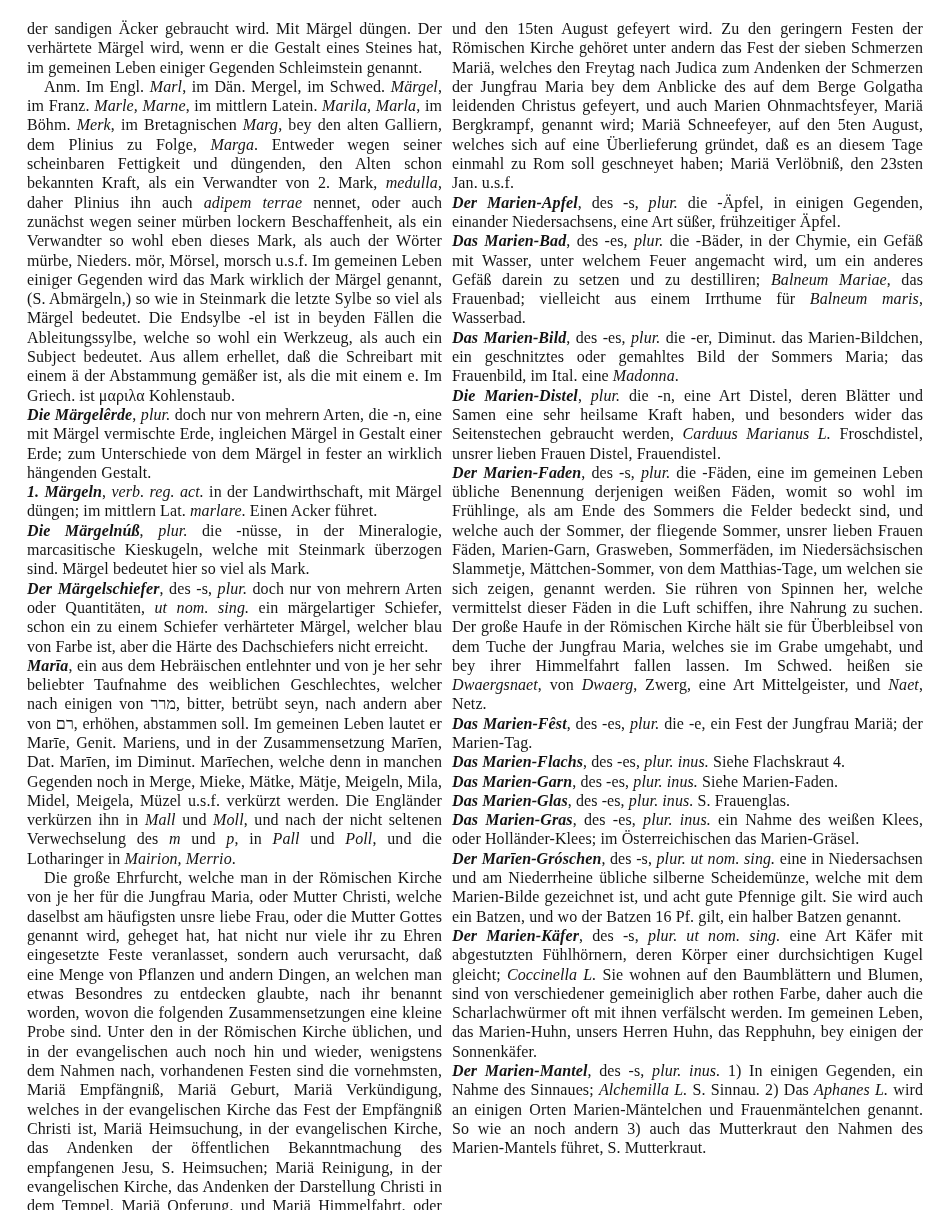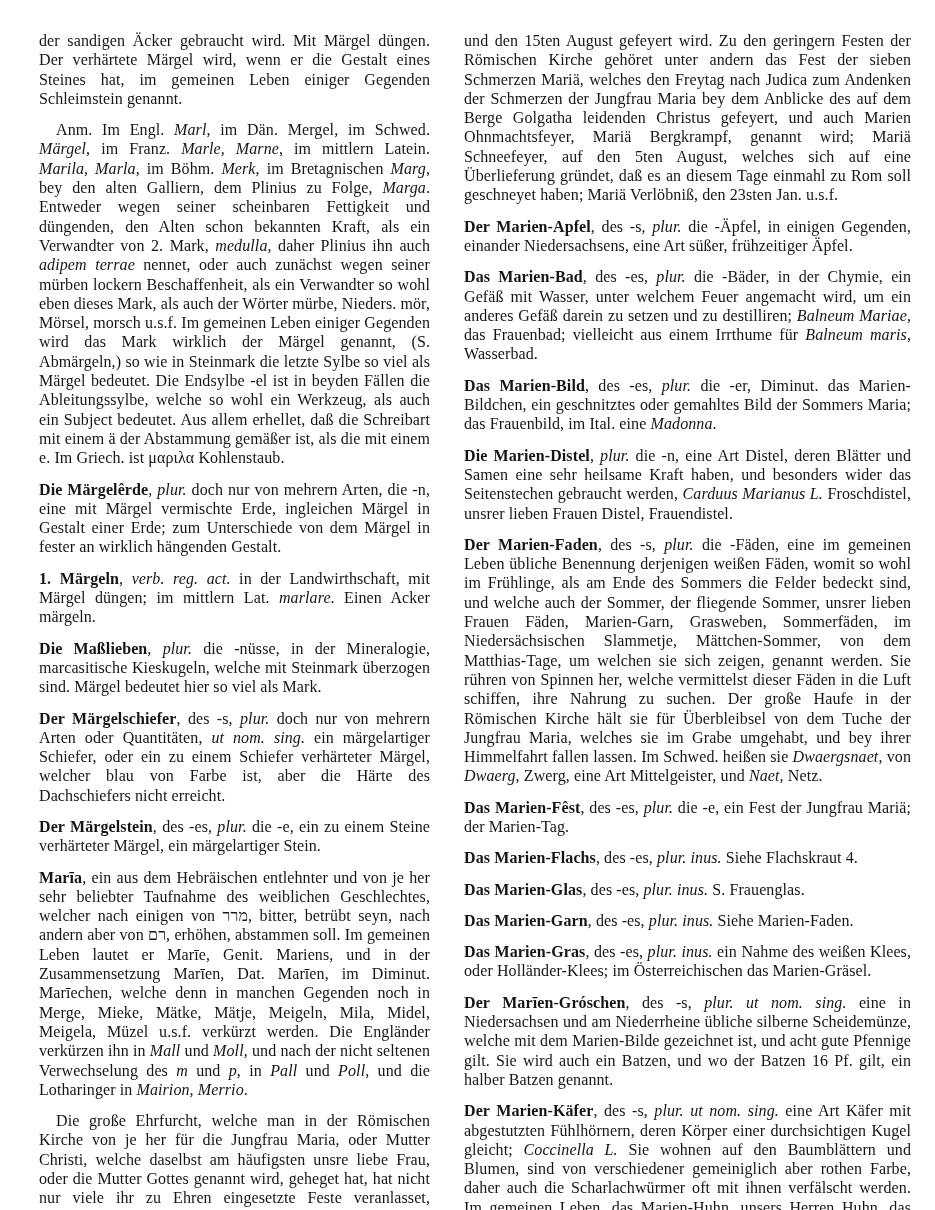--- a/index.html
+++ b/index.html
@@ -25,52 +25,51 @@
     align-items: flex-start;
   }
   .col {
     font-size: 16px;
     line-height: 19.3px;
     text-align: justify;
     letter-spacing: 0.1px;
   }
   .col-left  { width: 415px; margin-right: 10px; }
   .col-right { width: 471px; }
-  .col p { margin: 12px; padding: 0; }
+  .col p { margin: 0; padding: 0; }
   .col p.indent { text-indent: 17px; }
-  .col b { font-weight: bold; }
+  .col b { font-weight: bold; font-style: italic; }
   .col i { }
 </style>
 </head>
 <body>
 
 <div class="page">
   <div class="columns">
     <div class="col col-left" id="col-left">
         <p class=""><span>der sandigen Äcker gebraucht wird. Mit Märgel düngen. Der verhärtete Märgel wird, wenn er die Gestalt eines Steines hat, im gemeinen Leben einiger Gegenden Schleimstein genannt.</span></p>
         <p class="indent"><span>Anm. Im Engl. </span><i>Marl</i><span>, im Dän. Mergel, im Schwed. </span><i>Märgel</i><span>, im Franz. </span><i>Marle, Marne</i><span>, im mittlern Latein. </span><i>Marila, Marla</i><span>, im Böhm. </span><i>Merk</i><span>, im Bretagnischen </span><i>Marg</i><span>, bey den alten Galliern, dem Plinius zu Folge, </span><i>Marga</i><span>. Entweder wegen seiner scheinbaren Fettigkeit und düngenden, den Alten schon bekannten Kraft, als ein Verwandter von 2. Mark, </span><i>medulla</i><span>, daher Plinius ihn auch </span><i>adipem terrae</i><span> nennet, oder auch zunächst wegen seiner mürben lockern Beschaffenheit, als ein Verwandter so wohl eben dieses Mark, als auch der Wörter mürbe, Nieders. mör, Mörsel, morsch u.s.f. Im gemeinen Leben einiger Gegenden wird das Mark wirklich der Märgel genannt, (S. Abmärgeln,) so wie in Steinmark die letzte Sylbe so viel als Märgel bedeutet. Die Endsylbe -el ist in beyden Fällen die Ableitungssylbe, welche so wohl ein Werkzeug, als auch ein Subject bedeutet. Aus allem erhellet, daß die Schreibart mit einem ä der Abstammung gemäßer ist, als die mit einem e. Im Griech. ist μαριλα Kohlenstaub.</span></p>
         <p class=""><b>Die Märgelêrde</b><span>, </span><i>plur.</i><span> doch nur von mehrern Arten, die -n, eine mit Märgel vermischte Erde, ingleichen Märgel in Gestalt einer Erde; zum Unterschiede von dem Märgel in fester an wirklich hängenden Gestalt.</span></p>
-        <p class=""><b>1. Märgeln</b><span>, </span><i>verb. reg. act.</i><span> in der Landwirthschaft, mit Märgel düngen; im mittlern Lat. </span><i>marlare</i><span>. Einen Acker märgeln.</span></p>
-        <p class=""><b>Die Maßlieben</b><span>, </span><i>plur.</i><span> die -nüsse, in der Mineralogie, marcasitische Kieskugeln, welche mit Steinmark überzogen sind. Märgel bedeutet hier so viel als Mark.</span></p>
-        <p class=""><b>Der Märgelschiefer</b><span>, des -s, </span><i>plur.</i><span> doch nur von mehrern Arten oder Quantitäten, </span><i>ut nom. sing.</i><span> ein märgelartiger Schiefer, oder ein zu einem Schiefer verhärteter Märgel, welcher blau von Farbe ist, aber die Härte des Dachschiefers nicht erreicht.</span></p>
-        <p class=""><b>Der Märgelstein</b><span>, des -es, </span><i>plur.</i><span> die -e, ein zu einem Steine verhärteter Märgel, ein märgelartiger Stein.</span></p>
+        <p class=""><b>1. Märgeln</b><span>, </span><i>verb. reg. act.</i><span> in der Landwirthschaft, mit Märgel düngen; im mittlern Lat. </span><i>marlare</i><span>. Einen Acker führet.</span></p>
+        <p class=""><b>Die Märgelnúß</b><span>, </span><i>plur.</i><span> die -nüsse, in der Mineralogie, marcasitische Kieskugeln, welche mit Steinmark überzogen sind. Märgel bedeutet hier so viel als Mark.</span></p>
+        <p class=""><b>Der Märgelschiefer</b><span>, des -s, </span><i>plur.</i><span> doch nur von mehrern Arten oder Quantitäten, </span><i>ut nom. sing.</i><span> ein märgelartiger Schiefer, schon ein zu einem Schiefer verhärteter Märgel, welcher blau von Farbe ist, aber die Härte des Dachschiefers nicht erreicht.</span></p>
         <p class=""><b>Marīa</b><span>, ein aus dem Hebräischen entlehnter und von je her sehr beliebter Taufnahme des weiblichen Geschlechtes, welcher nach einigen von מרר, bitter, betrübt seyn, nach andern aber von רם, erhöhen, abstammen soll. Im gemeinen Leben lautet er Marīe, Genit. Mariens, und in der Zusammensetzung Marīen, Dat. Marīen, im Diminut. Marīechen, welche denn in manchen Gegenden noch in Merge, Mieke, Mätke, Mätje, Meigeln, Mila, Midel, Meigela, Müzel u.s.f. verkürzt werden. Die Engländer verkürzen ihn in </span><i>Mall</i><span> und </span><i>Moll</i><span>, und nach der nicht seltenen Verwechselung des </span><i>m</i><span> und </span><i>p</i><span>, in </span><i>Pall</i><span> und </span><i>Poll</i><span>, und die Lotharinger in </span><i>Mairion, Merrio</i><span>.</span></p>
         <p class="indent"><span>Die große Ehrfurcht, welche man in der Römischen Kirche von je her für die Jungfrau Maria, oder Mutter Christi, welche daselbst am häufigsten unsre liebe Frau, oder die Mutter Gottes genannt wird, geheget hat, hat nicht nur viele ihr zu Ehren eingesetzte Feste veranlasset, sondern auch verursacht, daß eine Menge von Pflanzen und andern Dingen, an welchen man etwas Besondres zu entdecken glaubte, nach ihr benannt worden, wovon die folgenden Zusammensetzungen eine kleine Probe sind. Unter den in der Römischen Kirche üblichen, und in der evangelischen auch noch hin und wieder, wenigstens dem Nahmen nach, vorhandenen Festen sind die vornehmsten, Mariä Empfängniß, Mariä Geburt, Mariä Verkündigung, welches in der evangelischen Kirche das Fest der Empfängniß Christi ist, Mariä Heimsuchung, in der evangelischen Kirche, das Andenken der öffentlichen Bekanntmachung des empfangenen Jesu, S. Heimsuchen; Mariä Reinigung, in der evangelischen Kirche, das Andenken der Darstellung Christi in dem Tempel, Mariä Opferung, und Mariä Himmelfahrt, oder Mariä Würzweihe, welches letztere erst im 11ten Jahrhunderte allgemein wurde</span></p>
       </div>
     <div class="col col-right" id="col-right">
         <p class=""><span>und den 15ten August gefeyert wird. Zu den geringern Festen der Römischen Kirche gehöret unter andern das Fest der sieben Schmerzen Mariä, welches den Freytag nach Judica zum Andenken der Schmerzen der Jungfrau Maria bey dem Anblicke des auf dem Berge Golgatha leidenden Christus gefeyert, und auch Marien Ohnmachtsfeyer, Mariä Bergkrampf, genannt wird; Mariä Schneefeyer, auf den 5ten August, welches sich auf eine Überlieferung gründet, daß es an diesem Tage einmahl zu Rom soll geschneyet haben; Mariä Verlöbniß, den 23sten Jan. u.s.f.</span></p>
         <p class=""><b>Der Marien-Apfel</b><span>, des -s, </span><i>plur.</i><span> die -Äpfel, in einigen Gegenden, einander Niedersachsens, eine Art süßer, frühzeitiger Äpfel.</span></p>
         <p class=""><b>Das Marien-Bad</b><span>, des -es, </span><i>plur.</i><span> die -Bäder, in der Chymie, ein Gefäß mit Wasser, unter welchem Feuer angemacht wird, um ein anderes Gefäß darein zu setzen und zu destilliren; </span><i>Balneum Mariae</i><span>, das Frauenbad; vielleicht aus einem Irrthume für </span><i>Balneum maris</i><span>, Wasserbad.</span></p>
         <p class=""><b>Das Marien-Bild</b><span>, des -es, </span><i>plur.</i><span> die -er, Diminut. das Marien-Bildchen, ein geschnitztes oder gemahltes Bild der Sommers Maria; das Frauenbild, im Ital. eine </span><i>Madonna</i><span>.</span></p>
         <p class=""><b>Die Marien-Distel</b><span>, </span><i>plur.</i><span> die -n, eine Art Distel, deren Blätter und Samen eine sehr heilsame Kraft haben, und besonders wider das Seitenstechen gebraucht werden, </span><i>Carduus Marianus L.</i><span> Froschdistel, unsrer lieben Frauen Distel, Frauendistel.</span></p>
         <p class=""><b>Der Marien-Faden</b><span>, des -s, </span><i>plur.</i><span> die -Fäden, eine im gemeinen Leben übliche Benennung derjenigen weißen Fäden, womit so wohl im Frühlinge, als am Ende des Sommers die Felder bedeckt sind, und welche auch der Sommer, der fliegende Sommer, unsrer lieben Frauen Fäden, Marien-Garn, Grasweben, Sommerfäden, im Niedersächsischen Slammetje, Mättchen-Sommer, von dem Matthias-Tage, um welchen sie sich zeigen, genannt werden. Sie rühren von Spinnen her, welche vermittelst dieser Fäden in die Luft schiffen, ihre Nahrung zu suchen. Der große Haufe in der Römischen Kirche hält sie für Überbleibsel von dem Tuche der Jungfrau Maria, welches sie im Grabe umgehabt, und bey ihrer Himmelfahrt fallen lassen. Im Schwed. heißen sie </span><i>Dwaergsnaet</i><span>, von </span><i>Dwaerg</i><span>, Zwerg, eine Art Mittelgeister, und </span><i>Naet</i><span>, Netz.</span></p>
         <p class=""><b>Das Marien-Fêst</b><span>, des -es, </span><i>plur.</i><span> die -e, ein Fest der Jungfrau Mariä; der Marien-Tag.</span></p>
         <p class=""><b>Das Marien-Flachs</b><span>, des -es, </span><i>plur. inus.</i><span> Siehe Flachskraut 4.</span></p>
+        <p class=""><b>Das Marien-Garn</b><span>, des -es, </span><i>plur. inus.</i><span> Siehe Marien-Faden.</span></p>
         <p class=""><b>Das Marien-Glas</b><span>, des -es, </span><i>plur. inus.</i><span> S. Frauenglas.</span></p>
-        <p class=""><b>Das Marien-Garn</b><span>, des -es, </span><i>plur. inus.</i><span> Siehe Marien-Faden.</span></p>
         <p class=""><b>Das Marien-Gras</b><span>, des -es, </span><i>plur. inus.</i><span> ein Nahme des weißen Klees, oder Holländer-Klees; im Österreichischen das Marien-Gräsel.</span></p>
         <p class=""><b>Der Marīen-Gróschen</b><span>, des -s, </span><i>plur. ut nom. sing.</i><span> eine in Niedersachsen und am Niederrheine übliche silberne Scheidemünze, welche mit dem Marien-Bilde gezeichnet ist, und acht gute Pfennige gilt. Sie wird auch ein Batzen, und wo der Batzen 16 Pf. gilt, ein halber Batzen genannt.</span></p>
         <p class=""><b>Der Marien-Käfer</b><span>, des -s, </span><i>plur. ut nom. sing.</i><span> eine Art Käfer mit abgestutzten Fühlhörnern, deren Körper einer durchsichtigen Kugel gleicht; </span><i>Coccinella L.</i><span> Sie wohnen auf den Baumblättern und Blumen, sind von verschiedener gemeiniglich aber rothen Farbe, daher auch die Scharlachwürmer oft mit ihnen verfälscht werden. Im gemeinen Leben, das Marien-Huhn, unsers Herren Huhn, das Repphuhn, bey einigen der Sonnenkäfer.</span></p>
         <p class=""><b>Der Marien-Mantel</b><span>, des -s, </span><i>plur. inus.</i><span> 1) In einigen Gegenden, ein Nahme des Sinnaues; </span><i>Alchemilla L.</i><span> S. Sinnau. 2) Das </span><i>Aphanes L.</i><span> wird an einigen Orten Marien-Mäntelchen und Frauenmäntelchen genannt. So wie an noch andern 3) auch das Mutterkraut den Nahmen des Marien-Mantels führet, S. Mutterkraut.</span></p>
       </div>
   </div>
 
 </div>
 
 </body></html>

